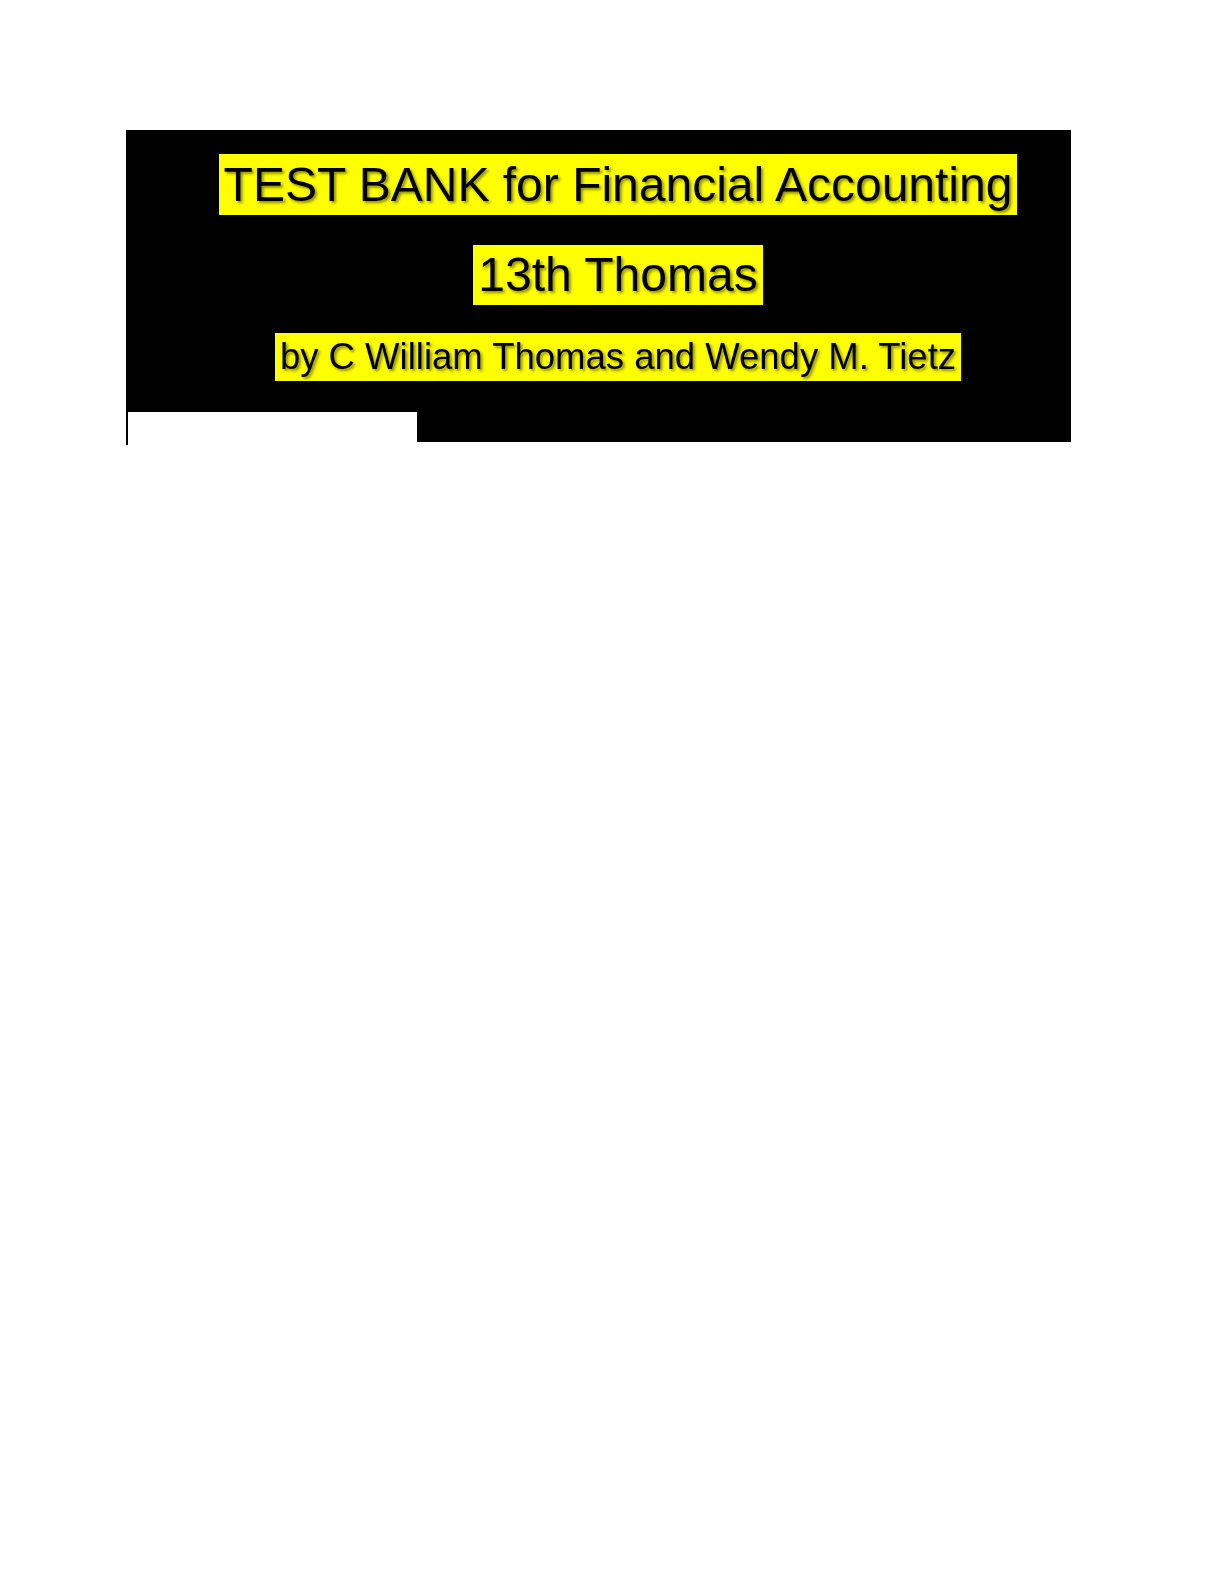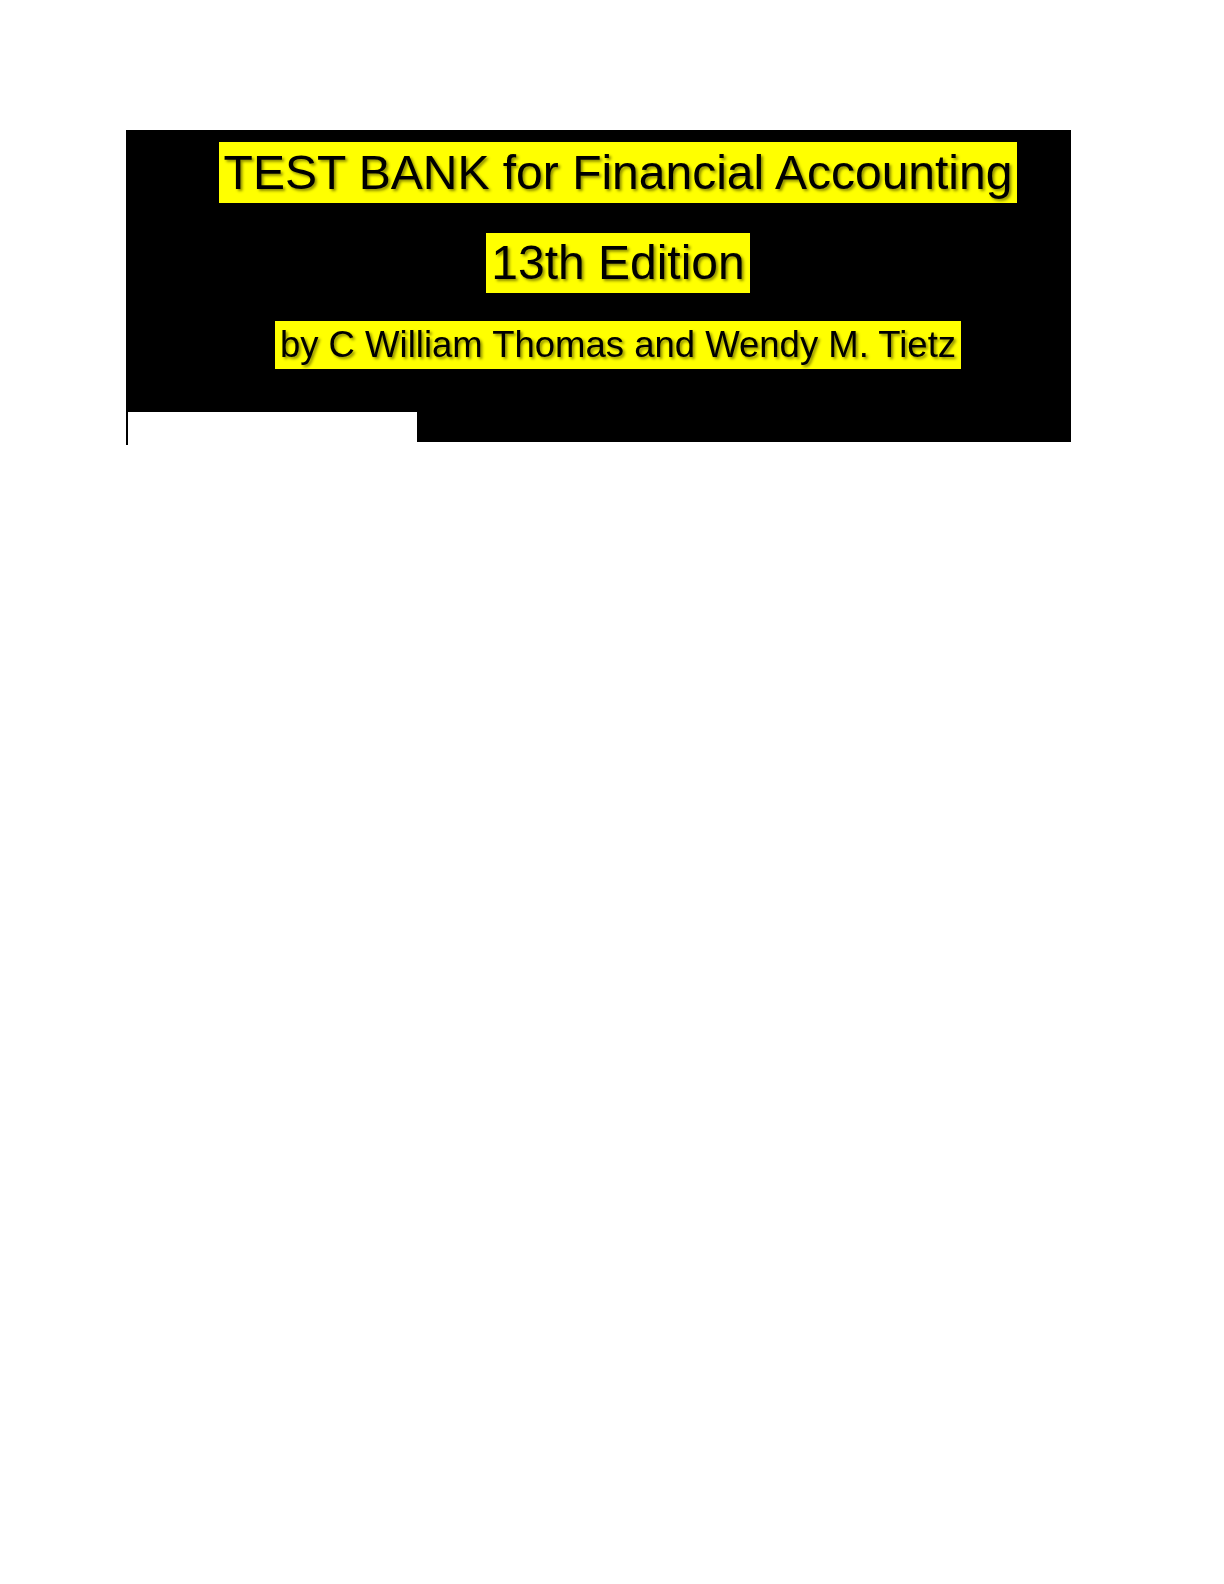--- a/index.html
+++ b/index.html
@@ -24,21 +24,21 @@
     background: #000000;
     box-sizing: border-box;
     padding-top: 12px;
     padding-left: 39px;
     text-align: center;
   }
   .line {
     display: block;
     white-space: nowrap;
   }
-  .line-1 { line-height: 61px; margin-bottom: 19px; }
+  .line-1 { line-height: 61px; margin-bottom: 19px; margin-top: 12px; }
   .line-2 { line-height: 60px; margin-bottom: 17px; }
   .line-3 { line-height: 48px; margin-bottom: 11px; text-align: center; }
   .line-4 { line-height: 47px; }
   .hl {
     display: inline-block;
     background: #ffff00;
     color: #000000;
     padding: 0 5px;
     text-shadow: 2px 2px 3px rgba(0,0,0,0.45);
   }
@@ -68,21 +68,21 @@
 
 <div class="page">
 
   <div class="banner">
 
     <div class="line line-1">
       <span class="hl">TEST BANK for Financial Accounting</span>
     </div>
 
     <div class="line line-2">
-      <span class="hl">13th Edition</span>
+      <span class="hl">13th Thomas</span>
     </div>
 
     <div class="line line-3">
       <span class="hl">by C William Thomas and Wendy M. Tietz</span>
     </div>
 
 
   </div>
 
   <div class="notch"></div>

